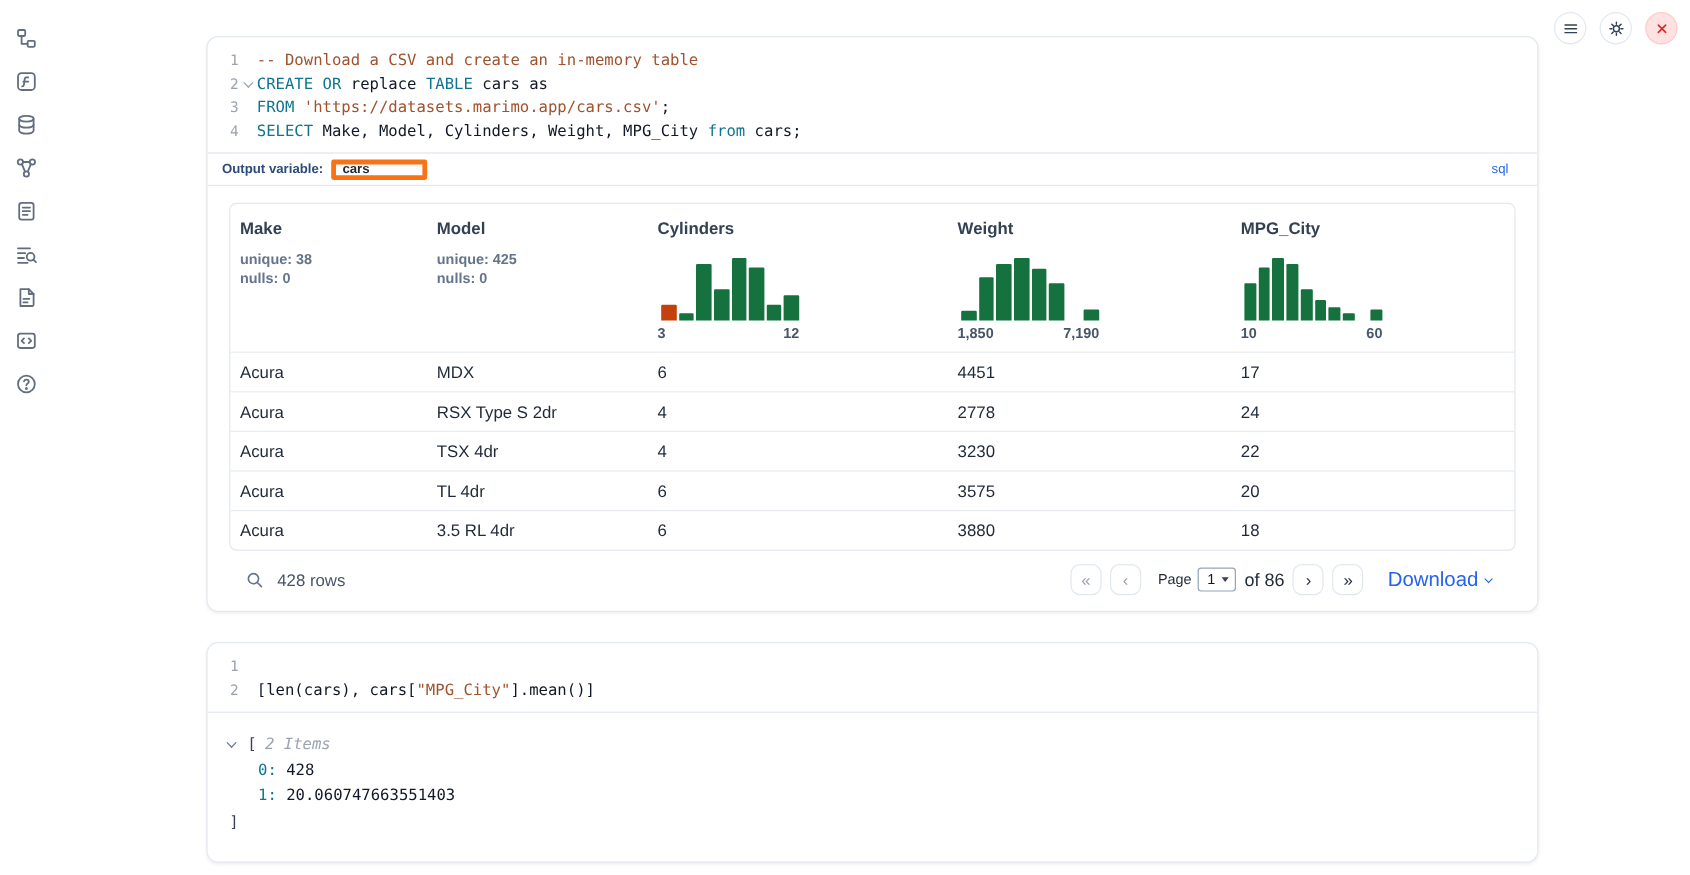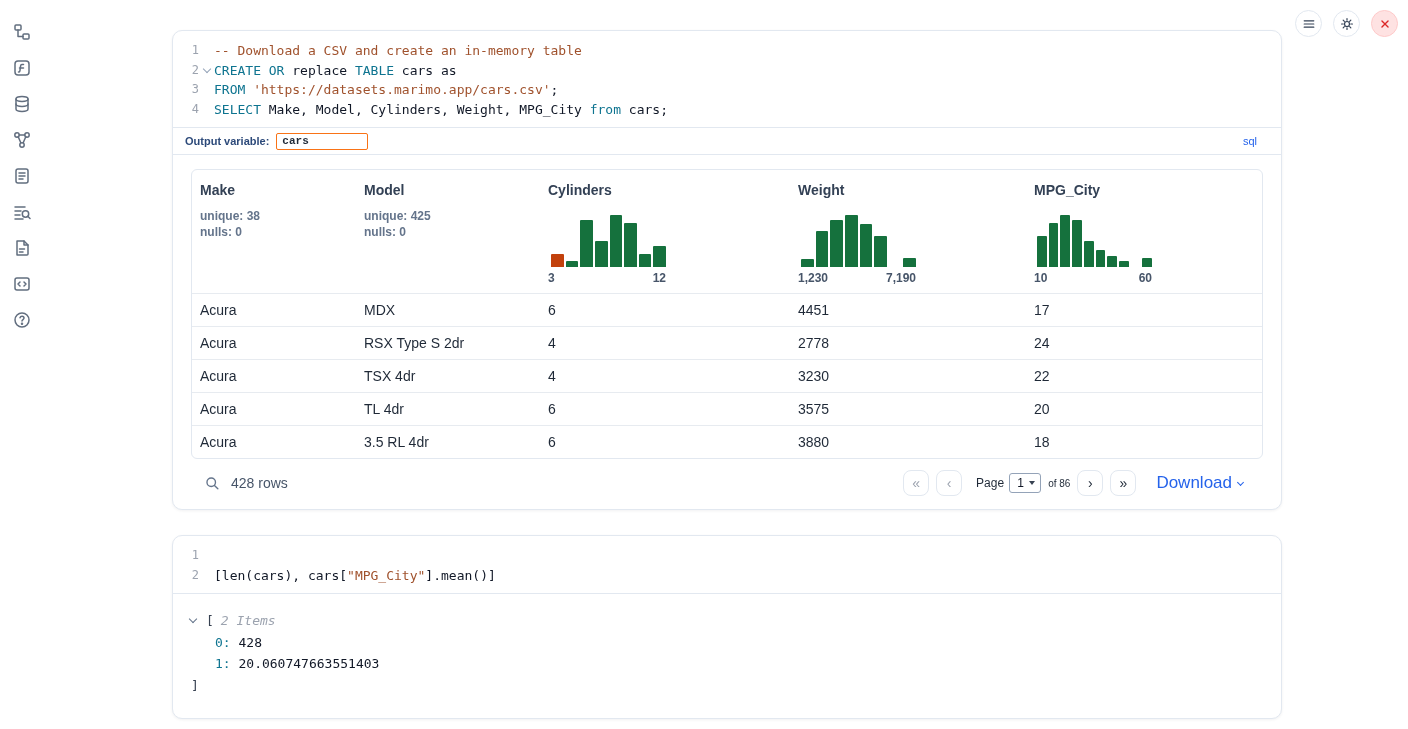--- a/index.html
+++ b/index.html
@@ -39,22 +39,22 @@
     border-bottom: 1.5px solid currentColor; transform: rotate(45deg); margin-top: -3px; }
   .tok-c { color: #a0522d; }
   .tok-k { color: #0e7490; }
   .tok-s { color: #a0522d; }
   .tok-p { color: #111827; }
 
   
   .outvar-row { border-top: 1px solid #e2e8f0; height: 27px; display: flex; align-items: center;
     padding: 0 24px 0 12px; }
   .outvar-label { font-size: 11px; font-weight: 700; color: #2d4a7a; }
-  .outvar-input { margin-left: 7px; width: 92px; height: 17px; border: 1px solid #f97316;
-    border-radius: 2px; font-family: Liberation Mono, monospace; font-size: 11px;
+  .outvar-input { margin-left: 7px; width: 80px; height: 17px; border: 4px solid #f97316;
+    border-radius: 2px; font-family: Liberation Sans, sans-serif; font-size: 11px;
     font-weight: 700; color: #1f2937; padding: 0 5px; }
   .outvar-spacer { flex: 1; }
   .lang-badge { font-size: 11px; font-weight: 400; color: #2563eb; margin-left: 16px; }
 
   
   .table-wrap { border-top: 1px solid #e2e8f0; padding: 14px 18px 0 18px; }
   .table-box { border: 1px solid #e2e8f0; border-radius: 6px; overflow: hidden; }
   .thead { display: grid; grid-template-columns: 164px 184px 250px 236px auto; }
   .hcol { height: 123px; padding: 12px 8px 8px 8px; display: flex; flex-direction: column; cursor: pointer; font-weight: bold; }
   .col-name { font-size: 14px; color: #334155; margin-bottom: 10px; }
@@ -80,21 +80,21 @@
     font-size: 14px; cursor: pointer; margin-left: 7px; }
   .nav-btn.dim { color: #9ca3af; }
   .nav-btn.dark { color: #1f2937; }
   .page-group { display: flex; align-items: center; margin-left: 14px; }
   .page-label { font-size: 12px; color: #1f2937; }
   .page-select { margin-left: 5px; border: 1px solid #94a3b8; border-radius: 3px; height: 20px;
     min-width: 32px; display: flex; align-items: center; padding: 0 4px 0 7px; gap: 5px;
     font-size: 12px; color: #111827; cursor: pointer; background: #fff; }
   .caret { width: 0; height: 0; border-left: 3.5px solid transparent; border-right: 3.5px solid transparent;
     border-top: 4.5px solid #374151; }
-  .of-label { font-size: 10px; color: #1f2937; margin-left: 7px; }
+  .of-label { font-size: 15px; color: #1f2937; margin-left: 7px; }
   .download { display: flex; align-items: center; gap: 6px; color: #2563eb; font-size: 17px;
     margin-left: 20px; margin-right: 14px; cursor: pointer; }
   .download .chev { width: 5px; height: 5px; border-width: 1.5px; color: #2563eb; margin-top: -2px; }
 
   
   .py-output { border-top: 1px solid #e2e8f0; padding: 16px 18px 22px 14px;
     font-family: "DejaVu Sans Mono", monospace; font-size: 13px; line-height: 21.5px; color: #374151; }
   .tree-root-line { display: flex; align-items: center; gap: 7px; }
   .tree-toggle { width: 12px; display: flex; align-items: center; justify-content: center;
     color: #64748b; cursor: pointer; }
@@ -249,21 +249,21 @@
                 <div class="bar" style="height: 8px;"></div>
                 <div class="bar" style="height: 36px;"></div>
                 <div class="bar" style="height: 47px;"></div>
                 <div class="bar" style="height: 52px;"></div>
                 <div class="bar" style="height: 43px;"></div>
                 <div class="bar" style="height: 31px;"></div>
                 <div class="bar" style="height: 0px; visibility: hidden;"></div>
                 <div class="bar" style="height: 9px;"></div>
               </div>
               <div class="hist-labels">
-                <span>1,230</span>
+                <span>1,850</span>
                 <span>7,190</span>
               </div>
             </div>
             <div class="hcol">
               <div class="col-name">MPG_City</div>
               <div class="hspacer"></div>
               <div class="hist">
                 <div class="bar" style="height: 31px;"></div>
                 <div class="bar" style="height: 44px;"></div>
                 <div class="bar" style="height: 52px;"></div>

